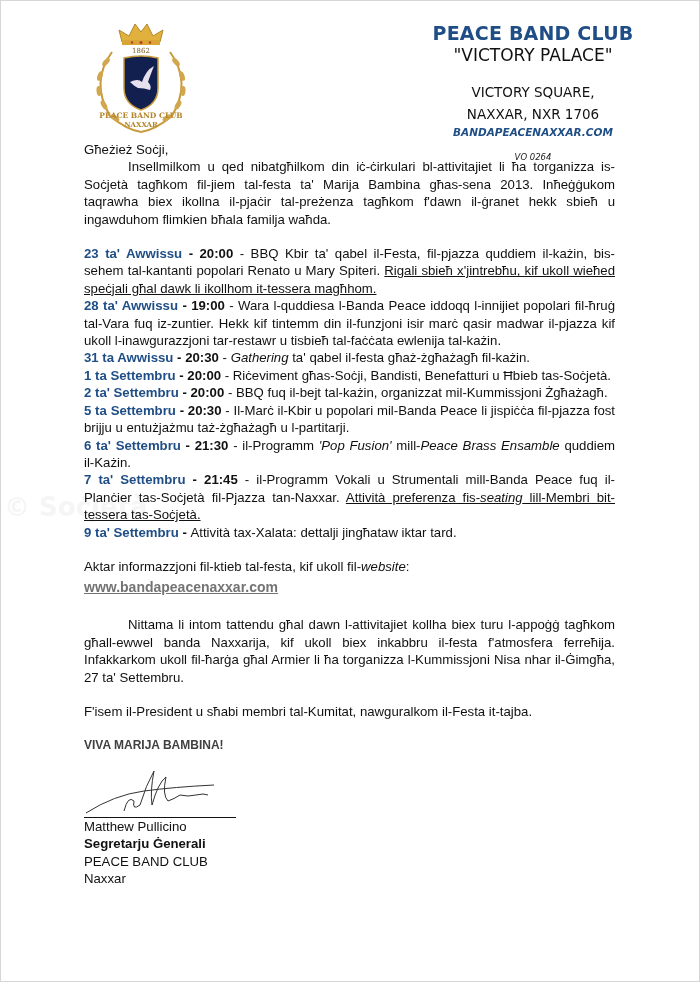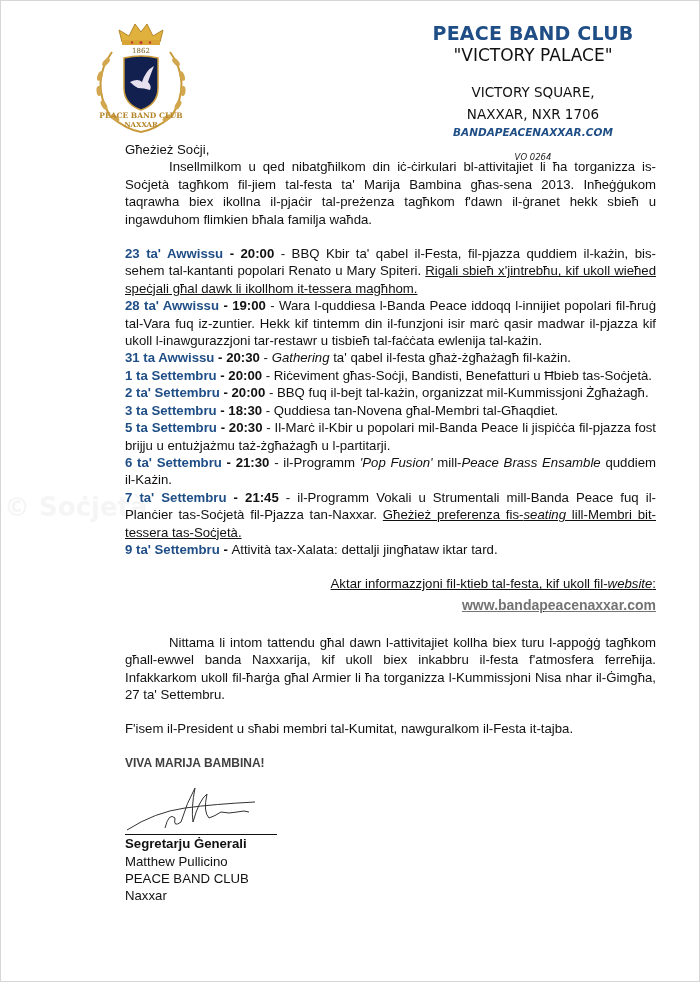--- a/index.html
+++ b/index.html
@@ -6,29 +6,29 @@
   body { width: 700px; height: 982px; background: #ffffff; position: relative; overflow: hidden;
          font-family: "Liberation Sans", sans-serif; color: #111; }
   .frame { position: absolute; left: 0; top: 0; width: 698px; height: 980px; border: 1px solid #d6d6d6; }
   .logo { position: absolute; left: 82px; top: 12px; width: 118px; height: 125px; }
   .hdr { position: absolute; right: 62px; top: 22px; text-align: center; width: 210px; }
   .hdr .club { font-family: "DejaVu Sans", sans-serif; font-weight: bold; font-size: 19px; color: #1f4e86; letter-spacing: 0.2px; }
   .hdr .palace { font-family: "DejaVu Sans", sans-serif; font-size: 17px; color: #111; margin-top: 1px; }
   .hdr .addr { font-family: "DejaVu Sans", sans-serif; font-size: 13.5px; color: #111; margin-top: 16px; line-height: 22px; }
   .hdr .web { font-family: "DejaVu Sans", sans-serif; font-weight: bold; font-style: italic; font-size: 10.5px; color: #1f4e86; margin-top: 1px; }
   .hdr .vo { font-family: "DejaVu Sans", sans-serif; font-style: italic; font-size: 8.5px; color: #222; margin-top: 14px; }
-  .body { position: absolute; left: 84px; top: 141px; width: 531px; font-size: 13.2px; line-height: 17.4px; text-align: justify; margin-left: 41px; }
+  .body { position: absolute; left: 84px; top: 141px; width: 531px; font-size: 13.2px; line-height: 17.4px; text-align: justify; }
   .p { margin: 0; }
   .indent { text-indent: 44px; }
   .gap { height: 17px; }
   .d { color: #1f4e86; font-weight: bold; }
   .t { font-weight: bold; }
   .u { text-decoration: underline; }
   .i { font-style: italic; }
-  .center { text-align: right; text-decoration: underline; }
+  .center { text-align: left; }
   .url { color: #737373; font-weight: bold; font-size: 14px; text-decoration: underline; line-height: 24px; }
   .viva { color: #404040; font-weight: bold; font-size: 12px; }
   .sig { position: relative; height: 52px; width: 160px; margin-top: 10px; }
   .sigline { width: 152px; border-top: 1.5px solid #111; }
   .watermark { position: absolute; left: 4px; top: 492px; font-family: "DejaVu Sans", sans-serif; font-weight: bold; font-size: 26px; color: rgba(200,200,200,0.18); white-space: nowrap; pointer-events: none; }
 </style>
 </head>
 <body>
 
 <div class="frame"></div>
@@ -92,30 +92,27 @@
     <p class="p">
       <span class="d">31 ta Awwissu</span><span class="t"> - </span><span class="t">20:30</span> - <span class="i">Gathering</span><span> ta' qabel il-festa għaż-żgħażagħ fil-każin.</span>
     </p>
     <p class="p">
       <span class="d">1 ta Settembru</span><span class="t"> - </span><span class="t">20:00</span> - <span>Riċeviment għas-Soċji, Bandisti, Benefatturi u Ħbieb tas-Soċjetà.</span>
     </p>
     <p class="p">
       <span class="d">2 ta' Settembru</span><span class="t"> - </span><span class="t">20:00</span> - <span>BBQ fuq il-bejt tal-każin, organizzat mil-Kummissjoni Żgħażagħ.</span>
     </p>
     <p class="p">
-      <span class="d">3 ta Settembru</span><span class="t"> - </span><span class="t">18:30</span> - <span>Quddiesa tan-Novena għal-Membri tal-Għaqdiet.</span>
-    </p>
-    <p class="p">
       <span class="d">5 ta Settembru</span><span class="t"> - </span><span class="t">20:30</span> - <span>Il-Marċ il-Kbir u popolari mil-Banda Peace li jispiċċa fil-pjazza fost brijju u entużjażmu taż-żgħażagħ u l-partitarji.</span>
     </p>
     <p class="p">
       <span class="d">6 ta' Settembru</span><span class="t"> - </span><span class="t">21:30</span> - <span>il-Programm </span><span class="i">'Pop Fusion'</span><span> mill-</span><span class="i">Peace Brass Ensamble</span><span> quddiem il-Każin.</span>
     </p>
     <p class="p">
-      <span class="d">7 ta' Settembru</span><span class="t"> - </span><span class="t">21:45</span> - <span>il-Programm Vokali u Strumentali mill-Banda Peace fuq il-Planċier tas-Soċjetà fil-Pjazza tan-Naxxar. </span><span class="u"><span>Għeżież preferenza fis-</span><span class="i">seating</span><span> lill-Membri bit-tessera tas-Soċjetà.</span></span>
+      <span class="d">7 ta' Settembru</span><span class="t"> - </span><span class="t">21:45</span> - <span>il-Programm Vokali u Strumentali mill-Banda Peace fuq il-Planċier tas-Soċjetà fil-Pjazza tan-Naxxar. </span><span class="u"><span>Attività preferenza fis-</span><span class="i">seating</span><span> lill-Membri bit-tessera tas-Soċjetà.</span></span>
     </p>
     <p class="p">
       <span class="d">9 ta' Settembru</span><span class="t"> - </span><span>Attività tax-Xalata: dettalji jingħataw iktar tard.</span>
     </p>
   </div>
 
   <div class="gap"></div>
   <p class="p center"><span>Aktar informazzjoni fil-ktieb tal-festa, kif ukoll fil-</span><span class="i">website</span><span>:</span></p>
   <p class="p center"><span class="url">www.bandapeacenaxxar.com</span></p>
   <div class="gap"></div>
@@ -125,17 +122,17 @@
   <p class="p">F'isem il-President u sħabi membri tal-Kumitat, nawguralkom il-Festa it-tajba.</p>
   <div class="gap"></div>
   <p class="p viva">VIVA MARIJA BAMBINA!</p>
 
   <div class="sig">
     <svg width="160" height="50" viewBox="0 0 160 50">
       <path d="M2 48 Q30 30 60 26 Q90 22 130 20 M40 46 Q44 30 50 36 Q48 46 56 40 Q62 20 70 6 Q66 26 68 40 Q74 18 82 12 Q78 30 84 36 Q90 34 96 30 Q104 32 112 30 Q120 28 124 30" fill="none" stroke="#333" stroke-width="1"></path>
     </svg>
   </div>
   <div class="sigline"></div>
+  <p class="p">Matthew Pullicino</p>
   <p class="p t">Segretarju Ġenerali</p>
-  <p class="p">Matthew Pullicino</p>
   <p class="p">PEACE BAND CLUB</p>
   <p class="p">Naxxar</p>
 </div>
 
 </body></html>

